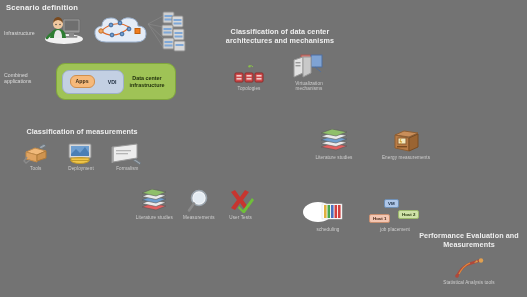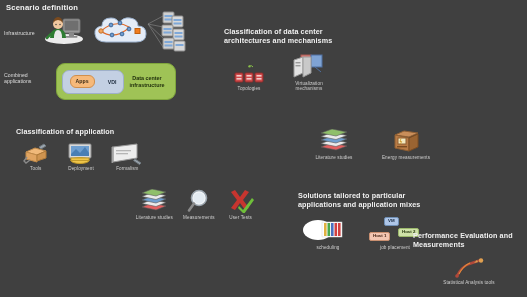--- a/index.html
+++ b/index.html
@@ -1,23 +1,23 @@
 <!DOCTYPE html>
 <html><head>
 <meta charset="utf-8">
 <style>
   html,body{margin:0;padding:0;background:#000;}
   body{
     width:527px;height:297px;position:relative;overflow:hidden;
     font-family:"Liberation Sans","DejaVu Sans",sans-serif;
     color:#e8e8e8;
   }
-  .canvas{position:absolute;inset:0;background:#404040;}
+  .canvas{position:absolute;inset:0;background:#737373;}
   .abs{position:absolute;}
-  .sect-title{font-size:7.2px;font-weight:bold;color:#efefef;line-height:1.22;letter-spacing:.1px;}
+  .sect-title{font-size:7.2px;font-weight:bold;color:#efefef;text-align:center;line-height:1.22;letter-spacing:.1px;}
   .icon-cap{font-size:4.6px;color:#cfcfcf;text-align:center;line-height:1.12;letter-spacing:.1px;}
   .side-lbl{font-size:5.2px;color:#dcdcdc;line-height:1.2;}
 
   
   #scenario-title{left:6px;top:3px;font-size:7.6px;font-weight:bold;color:#f2f2f2;letter-spacing:.2px;}
 
   
   .person-svg,.cloud-svg,.rack-svg{display:block;}
 
   
@@ -168,21 +168,21 @@
             <rect x="5.5" y="8" width="5" height="1.4" fill="#9a9a9a"></rect>
             <rect x="5.5" y="11" width="5" height="1.4" fill="#9a9a9a"></rect>
           </svg>
         </div>
         <div class="icon-cap cap-gap">Virtualization mechanisms</div>
       </div>
     </div>
   </div>
 
   <div class="abs" style="left:16px;top:128px;width:132px;">
-    <div class="sect-title">Classification of application</div>
+    <div class="sect-title">Classification of measurements</div>
     <div class="icon-row" style="margin-top:6px;gap:4px;">
       <div class="icon-item" style="width:42px;">
         <div class="glyph">
           <svg width="26" height="22" viewBox="0 0 26 22">
             <path d="M3 9 l9 -4 l11 3 l-9 4 z" fill="#f0b97a" stroke="#c08a4a"></path>
             <path d="M3 9 v7 l11 3 v-7 z" fill="#e0a461" stroke="#c08a4a"></path>
             <path d="M14 12 l9 -4 v7 l-9 3 z" fill="#cf9450" stroke="#b07a38"></path>
             <path d="M16 4 l5 -3 l2 2 l-5 3 z" fill="#9aa4ad" stroke="#6f787f"></path>
             <path d="M4 14 l-3 4 l2 2 l4 -3" stroke="#8a8a8a" stroke-width="1.4" fill="none"></path>
           </svg>
@@ -280,21 +280,20 @@
             <path d="M10 9.5 l-1 3 h1.6 l-1.2 2.6" stroke="#d09a2a" stroke-width="0.9" fill="none"></path>
             <rect x="6" y="17" width="10" height="1.4" fill="#7a4c22"></rect>
           </svg>
         </div>
         <div class="icon-cap cap-gap">Energy measurements</div>
       </div>
     </div>
   </div>
 
   <div class="abs" style="left:298px;top:192px;width:130px;">
-    <div class="sect-title">Solutions tailored to particular applications and application mixes</div>
     <div class="icon-row" style="margin-top:7px;gap:6px;align-items:flex-start;">
       <div class="icon-item" style="width:58px;">
         <div class="glyph" style="height:26px;">
           <svg width="52" height="26" viewBox="0 0 52 26">
             <ellipse cx="16" cy="13" rx="15" ry="10" fill="#ffffff"></ellipse>
             <rect x="20" y="5" width="20" height="15" fill="#ffffff" stroke="#d8d8d8" stroke-width="0.5"></rect>
             <rect x="22" y="6" width="2.6" height="13" fill="#e0b040"></rect>
             <rect x="25.5" y="6" width="2.6" height="13" fill="#4aa84a"></rect>
             <rect x="29" y="6" width="2.6" height="13" fill="#4a6fc0"></rect>
             <rect x="32.5" y="6" width="2.6" height="13" fill="#d04040"></rect>

